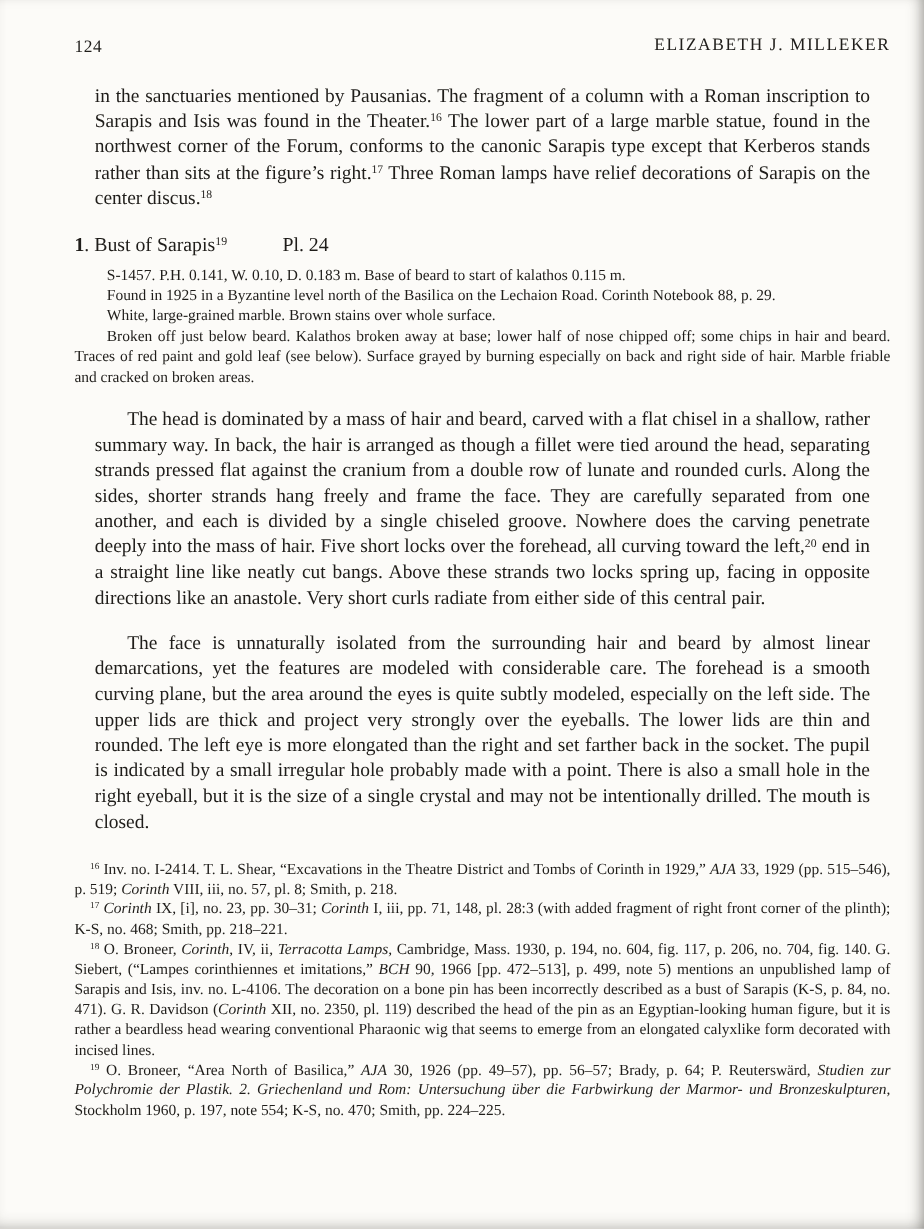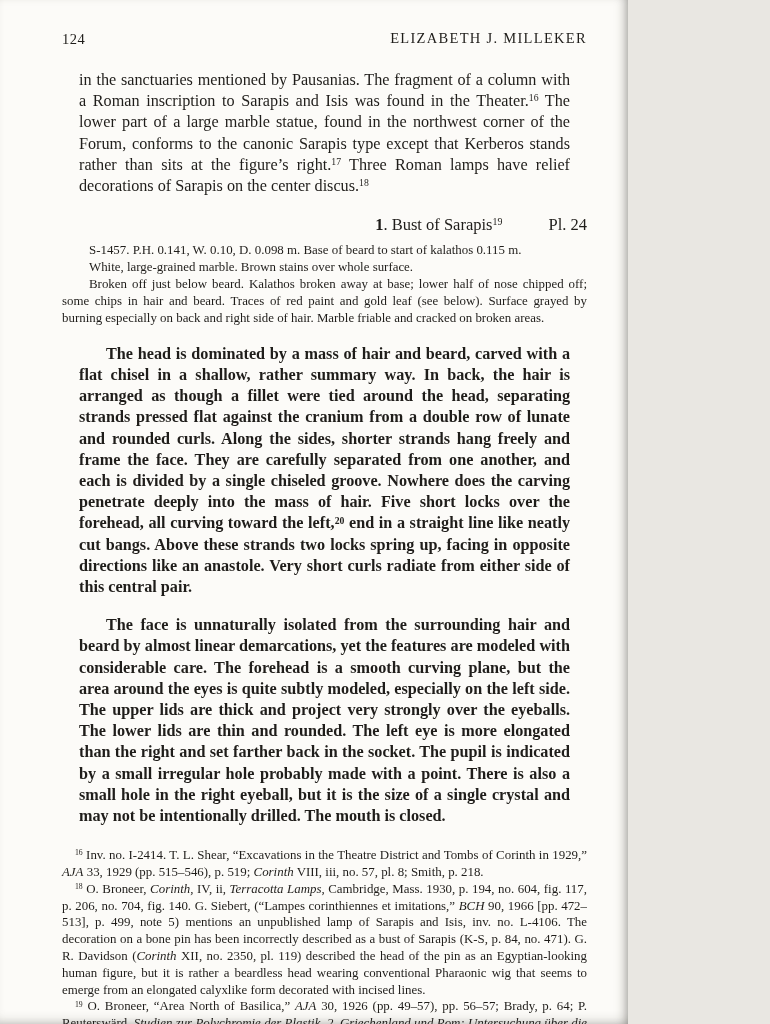--- a/index.html
+++ b/index.html
@@ -3,42 +3,42 @@
 <meta charset="utf-8">
 <style>
   * { box-sizing: border-box; }
   html, body { margin: 0; padding: 0; }
   body {
     width: 770px; height: 1024px;
     background: #e9e7e2;
     font-family: "Liberation Serif", "DejaVu Serif", serif;
   }
   .page {
-    width: 628px; height: 1024px; overflow: hidden;
+    width: 770px; height: 1024px; overflow: hidden;
     background: #fcfbf8;
     color: #1f1d1a;
-    padding: 30px 41px 0 62px;
+    padding: 30px 28px 0 62px;
     box-shadow: inset -9px 0 12px -8px rgba(60,58,52,.55),
                 inset 0 -9px 12px -8px rgba(60,58,52,.30);
   }
   .page-header { position: relative; height: 20px; font-size: 14.5px; }
   .page-number { position: absolute; left: 0; top: 1px; letter-spacing: .5px; }
   .running-head { display: block; text-align: right; letter-spacing: 1.3px; font-family: Liberation Serif, serif; }
 
   .body-text {
     margin: 17px;
     font-size: 16.2px;
     line-height: 21.2px;
     text-align: justify;
     hyphens: auto; -webkit-hyphens: auto;
   }
   .intro { margin-top: 20px; }
-  .indent { text-indent: 27px; font-weight: bold; }
+  .indent { text-indent: 27px; }
 
-  .entry-heading { margin-top: 17px; font-size: 16.5px; line-height: 21px; text-align: right; }
+  .entry-heading { margin-top: 17px; font-size: 16.5px; line-height: 21px; }
   .plate-ref { margin-left: 42px; }
 
   .catalogue { margin-top: 7px; }
   .cat-para {
     margin: 0;
     font-size: 12.9px;
     line-height: 16.9px;
     text-align: justify;
     text-indent: 27px;
     hyphens: auto; -webkit-hyphens: auto;
@@ -77,29 +77,31 @@
   </header>
 
   <p class="body-text intro">in the sanctuaries mentioned by Pausanias. The fragment of a column with a Roman inscription to Sarapis and Isis was found in the Theater.<sup>16</sup> The lower part of a large marble statue, found in the northwest corner of the Forum, conforms to the canonic Sarapis type except that Kerberos stands rather than sits at the figure’s right.<sup>17</sup> Three Roman lamps have relief decorations of Sarapis on the center discus.<sup>18</sup></p>
 
   <div class="entry-heading">
     <span><b>1</b>. Bust of Sarapis<sup>19</sup></span>
     <span class="plate-ref">Pl. 24</span>
   </div>
 
   <section class="catalogue">
-    <p class="cat-para">S-1457. P.H. 0.141, W. 0.10, D. 0.098 m. Base of beard to start of kalathos 0.115 m.</p>
+    <p class="cat-para">S-1457. P.H. 0.141, W. 0.10, D. 0.183 m. Base of beard to start of kalathos 0.115 m.</p>
+    <p class="cat-para">Found in 1925 in a Byzantine level north of the Basilica on the Lechaion Road. Corinth Notebook 88, p. 29.</p>
     <p class="cat-para">White, large-grained marble. Brown stains over whole surface.</p>
     <p class="cat-para">Broken off just below beard. Kalathos broken away at base; lower half of nose chipped off; some chips in hair and beard. Traces of red paint and gold leaf (see below). Surface grayed by burning especially on back and right side of hair. Marble friable and cracked on broken areas.</p>
   </section>
 
   <section class="main-text">
     <p class="body-text indent">The head is dominated by a mass of hair and beard, carved with a flat chisel in a shallow, rather summary way. In back, the hair is arranged as though a fillet were tied around the head, separating strands pressed flat against the cranium from a double row of lunate and rounded curls. Along the sides, shorter strands hang freely and frame the face. They are carefully separated from one another, and each is divided by a single chiseled groove. Nowhere does the carving penetrate deeply into the mass of hair. Five short locks over the forehead, all curving toward the left,<sup>20</sup> end in a straight line like neatly cut bangs. Above these strands two locks spring up, facing in opposite directions like an anastole. Very short curls radiate from either side of this central pair.</p>
     <p class="body-text indent">The face is unnaturally isolated from the surrounding hair and beard by almost linear demarcations, yet the features are modeled with considerable care. The forehead is a smooth curving plane, but the area around the eyes is quite subtly modeled, especially on the left side. The upper lids are thick and project very strongly over the eyeballs. The lower lids are thin and rounded. The left eye is more elongated than the right and set farther back in the socket. The pupil is indicated by a small irregular hole probably made with a point. There is also a small hole in the right eyeball, but it is the size of a single crystal and may not be intentionally drilled. The mouth is closed.</p>
   </section>
 
   <section class="footnotes">
     <p class="fn"><sup>16</sup> Inv. no. I-2414. T. L. Shear, “Excavations in the Theatre District and Tombs of Corinth in 1929,” <i>AJA</i> 33, 1929 (pp. 515–546), p. 519; <i>Corinth</i> VIII, iii, no. 57, pl. 8; Smith, p. 218.</p>
+    <p class="fn"><sup>17</sup> <i>Corinth</i> IX, [i], no. 23, pp. 30–31; <i>Corinth</i> I, iii, pp. 71, 148, pl. 28:3 (with added fragment of right front corner of the plinth); K-S, no. 468; Smith, pp. 218–221.</p>
     <p class="fn"><sup>18</sup> O. Broneer, <i>Corinth</i>, IV, ii, <i>Terracotta Lamps</i>, Cambridge, Mass. 1930, p. 194, no. 604, fig. 117, p. 206, no. 704, fig. 140. G. Siebert, (“Lampes corinthiennes et imitations,” <i>BCH</i> 90, 1966 [pp. 472–513], p. 499, note 5) mentions an unpublished lamp of Sarapis and Isis, inv. no. L-4106. The decoration on a bone pin has been incorrectly described as a bust of Sarapis (K-S, p. 84, no. 471). G. R. Davidson (<i>Corinth</i> XII, no. 2350, pl. 119) described the head of the pin as an Egyptian-looking human figure, but it is rather a beardless head wearing conventional Pharaonic wig that seems to emerge from an elongated calyxlike form decorated with incised lines.</p>
     <p class="fn"><sup>19</sup> O. Broneer, “Area North of Basilica,” <i>AJA</i> 30, 1926 (pp. 49–57), pp. 56–57; Brady, p. 64; P. Reuterswärd, <i>Studien zur Polychromie der Plastik. 2. Griechenland und Rom: Untersuchung über die Farbwirkung der Marmor- und Bronzeskulpturen</i>, Stockholm 1960, p. 197, note 554; K-S, no. 470; Smith, pp. 224–225.</p>
   </section>
 
 </div>
 
 </body></html>

